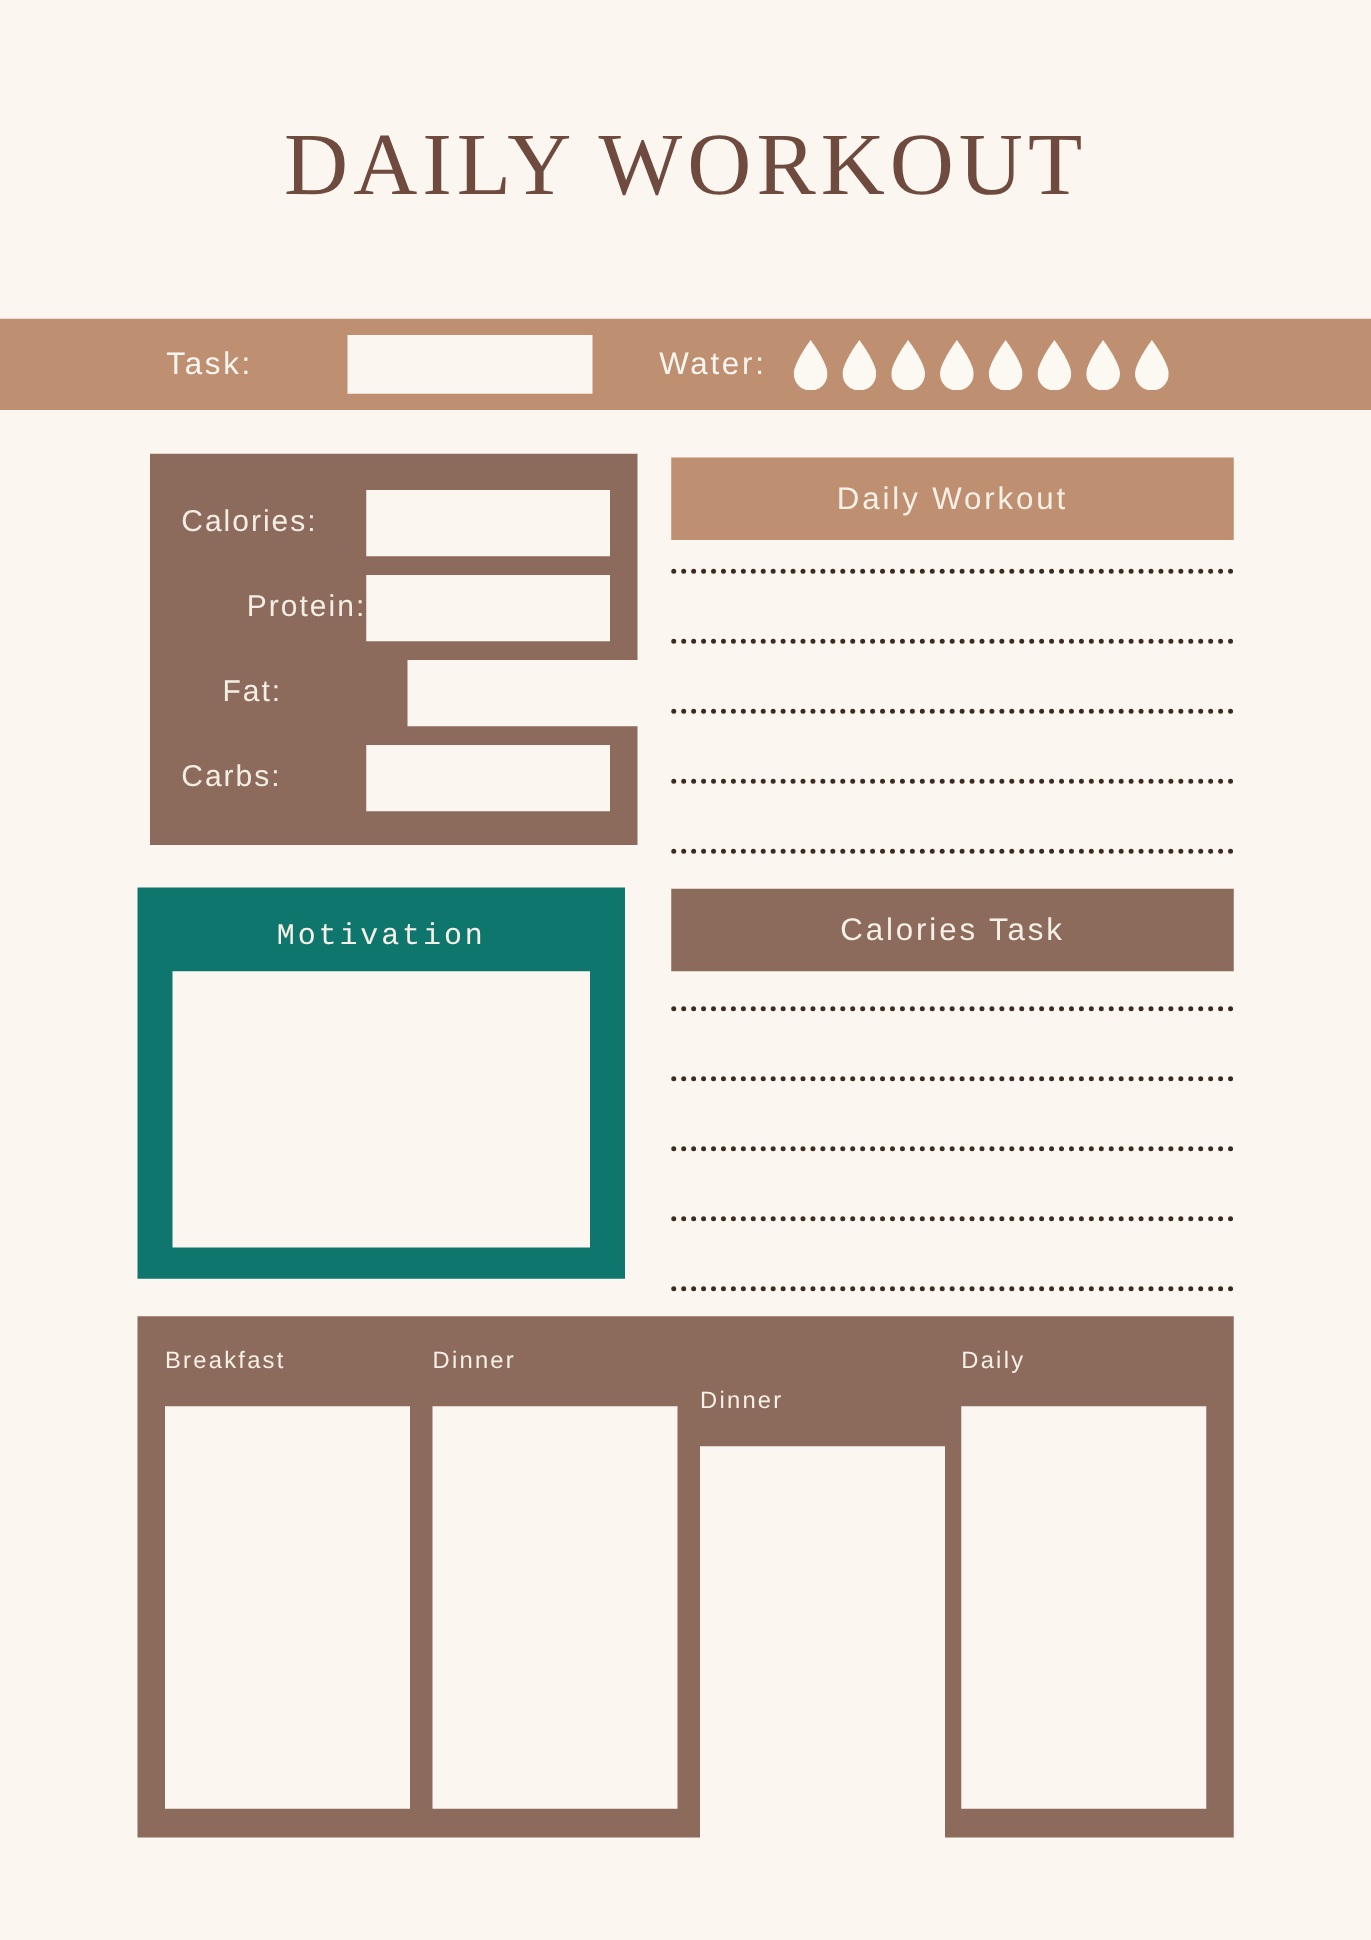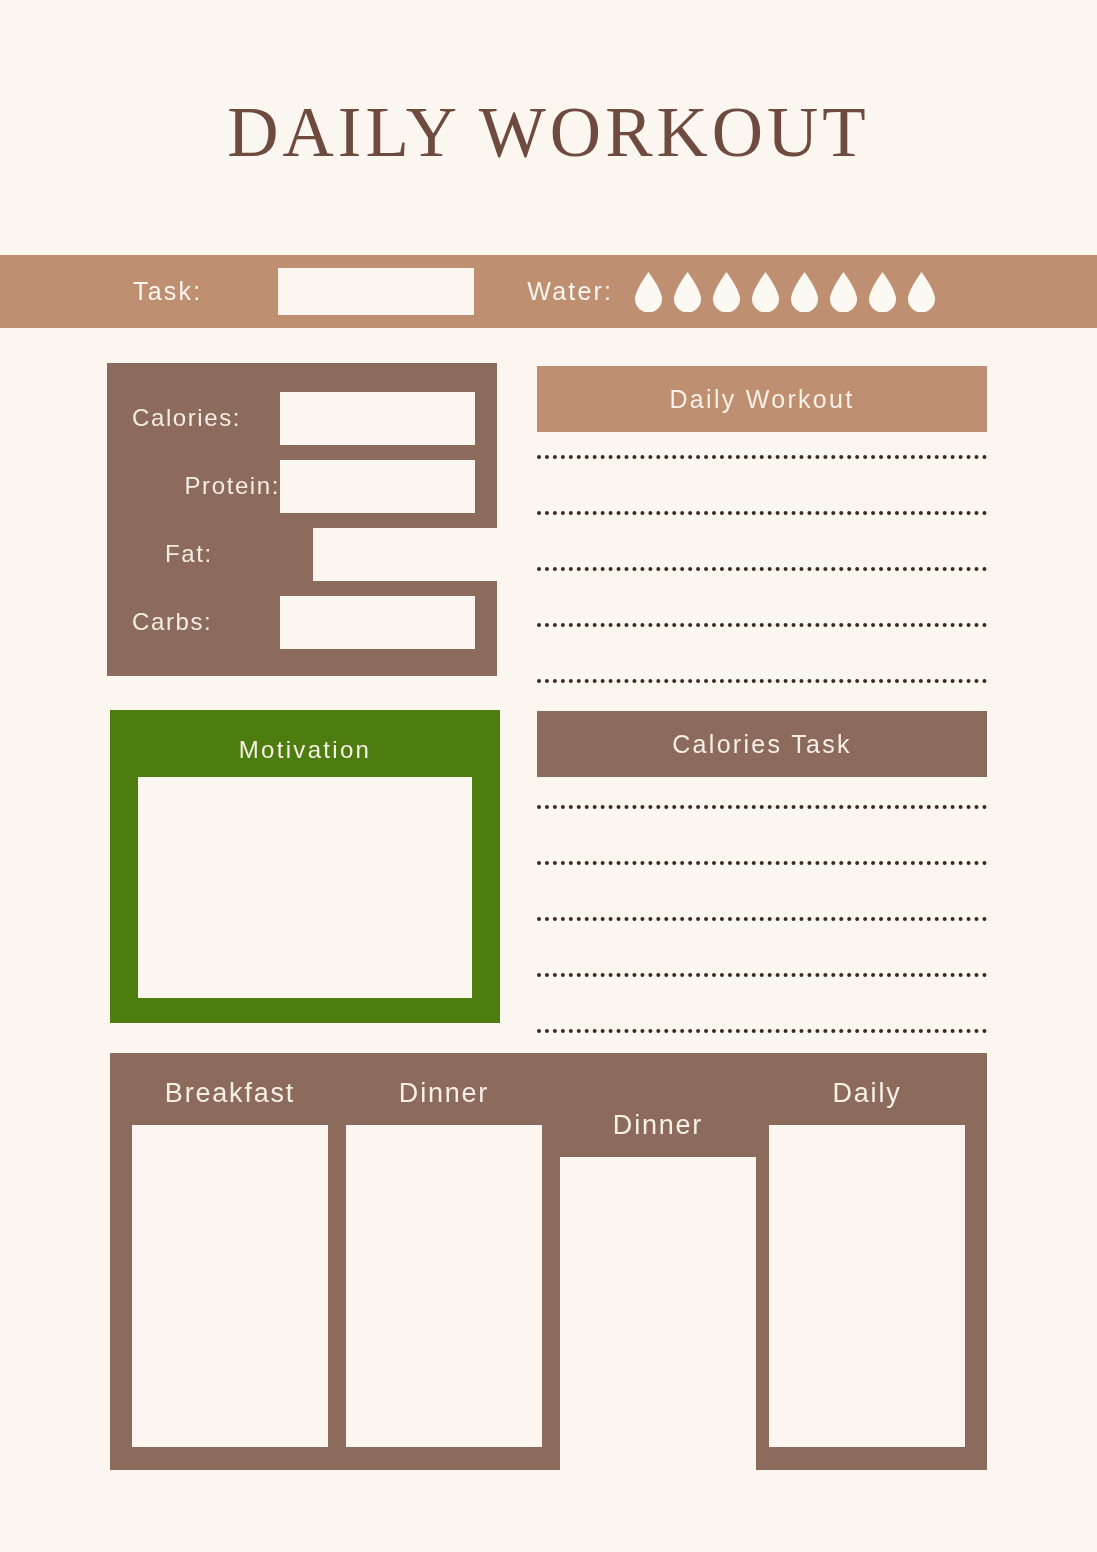--- a/index.html
+++ b/index.html
@@ -64,21 +64,21 @@
   .droplet {
     width: 27px;
     height: 40px;
     position: relative;
   }
   .droplet svg { display: block; }
 
   
   .nutrition {
     position: absolute;
-    left: 107px;
+    left: 120px;
     top: 363px;
     width: 390px;
     height: 313px;
     background: #8C6B5C;
   }
   .nutri-row {
     position: absolute;
     left: 0;
     width: 390px;
     height: 54px;
@@ -102,21 +102,22 @@
     background: #FBF6EF;
   }
 
   
   .motivation {
     position: absolute;
     left: 110px;
     top: 710px;
     width: 390px;
     height: 313px;
-    background: #4d7c0f;
+    background: #0f766e;
+    font-family: Liberation Mono, monospace;
   }
   .motivation-title {
     position: absolute;
     left: 0;
     top: 26px;
     width: 390px;
     text-align: center;
     color: #F7F0E6;
     font-size: 24px;
     letter-spacing: 2.3px;
@@ -183,23 +184,22 @@
   }
   .meal-col.c0 { left: 22px; }
   .meal-col.c1 { left: 236px; }
   .meal-col.c2 { left: 450px; margin-top: 32px; }
   .meal-col.c3 { left: 659px; }
   .meal-title {
     position: absolute;
     top: 25px;
     left: 0;
     width: 196px;
-    text-align: center;
     color: #F7F0E6;
-    font-size: 27px;
+    font-size: 19px;
     letter-spacing: 1.8px;
     white-space: nowrap;
   }
   .meal-box {
     position: absolute;
     top: 72px;
     left: 0;
     width: 196px;
     height: 322px;
     background: #FBF6EF;

